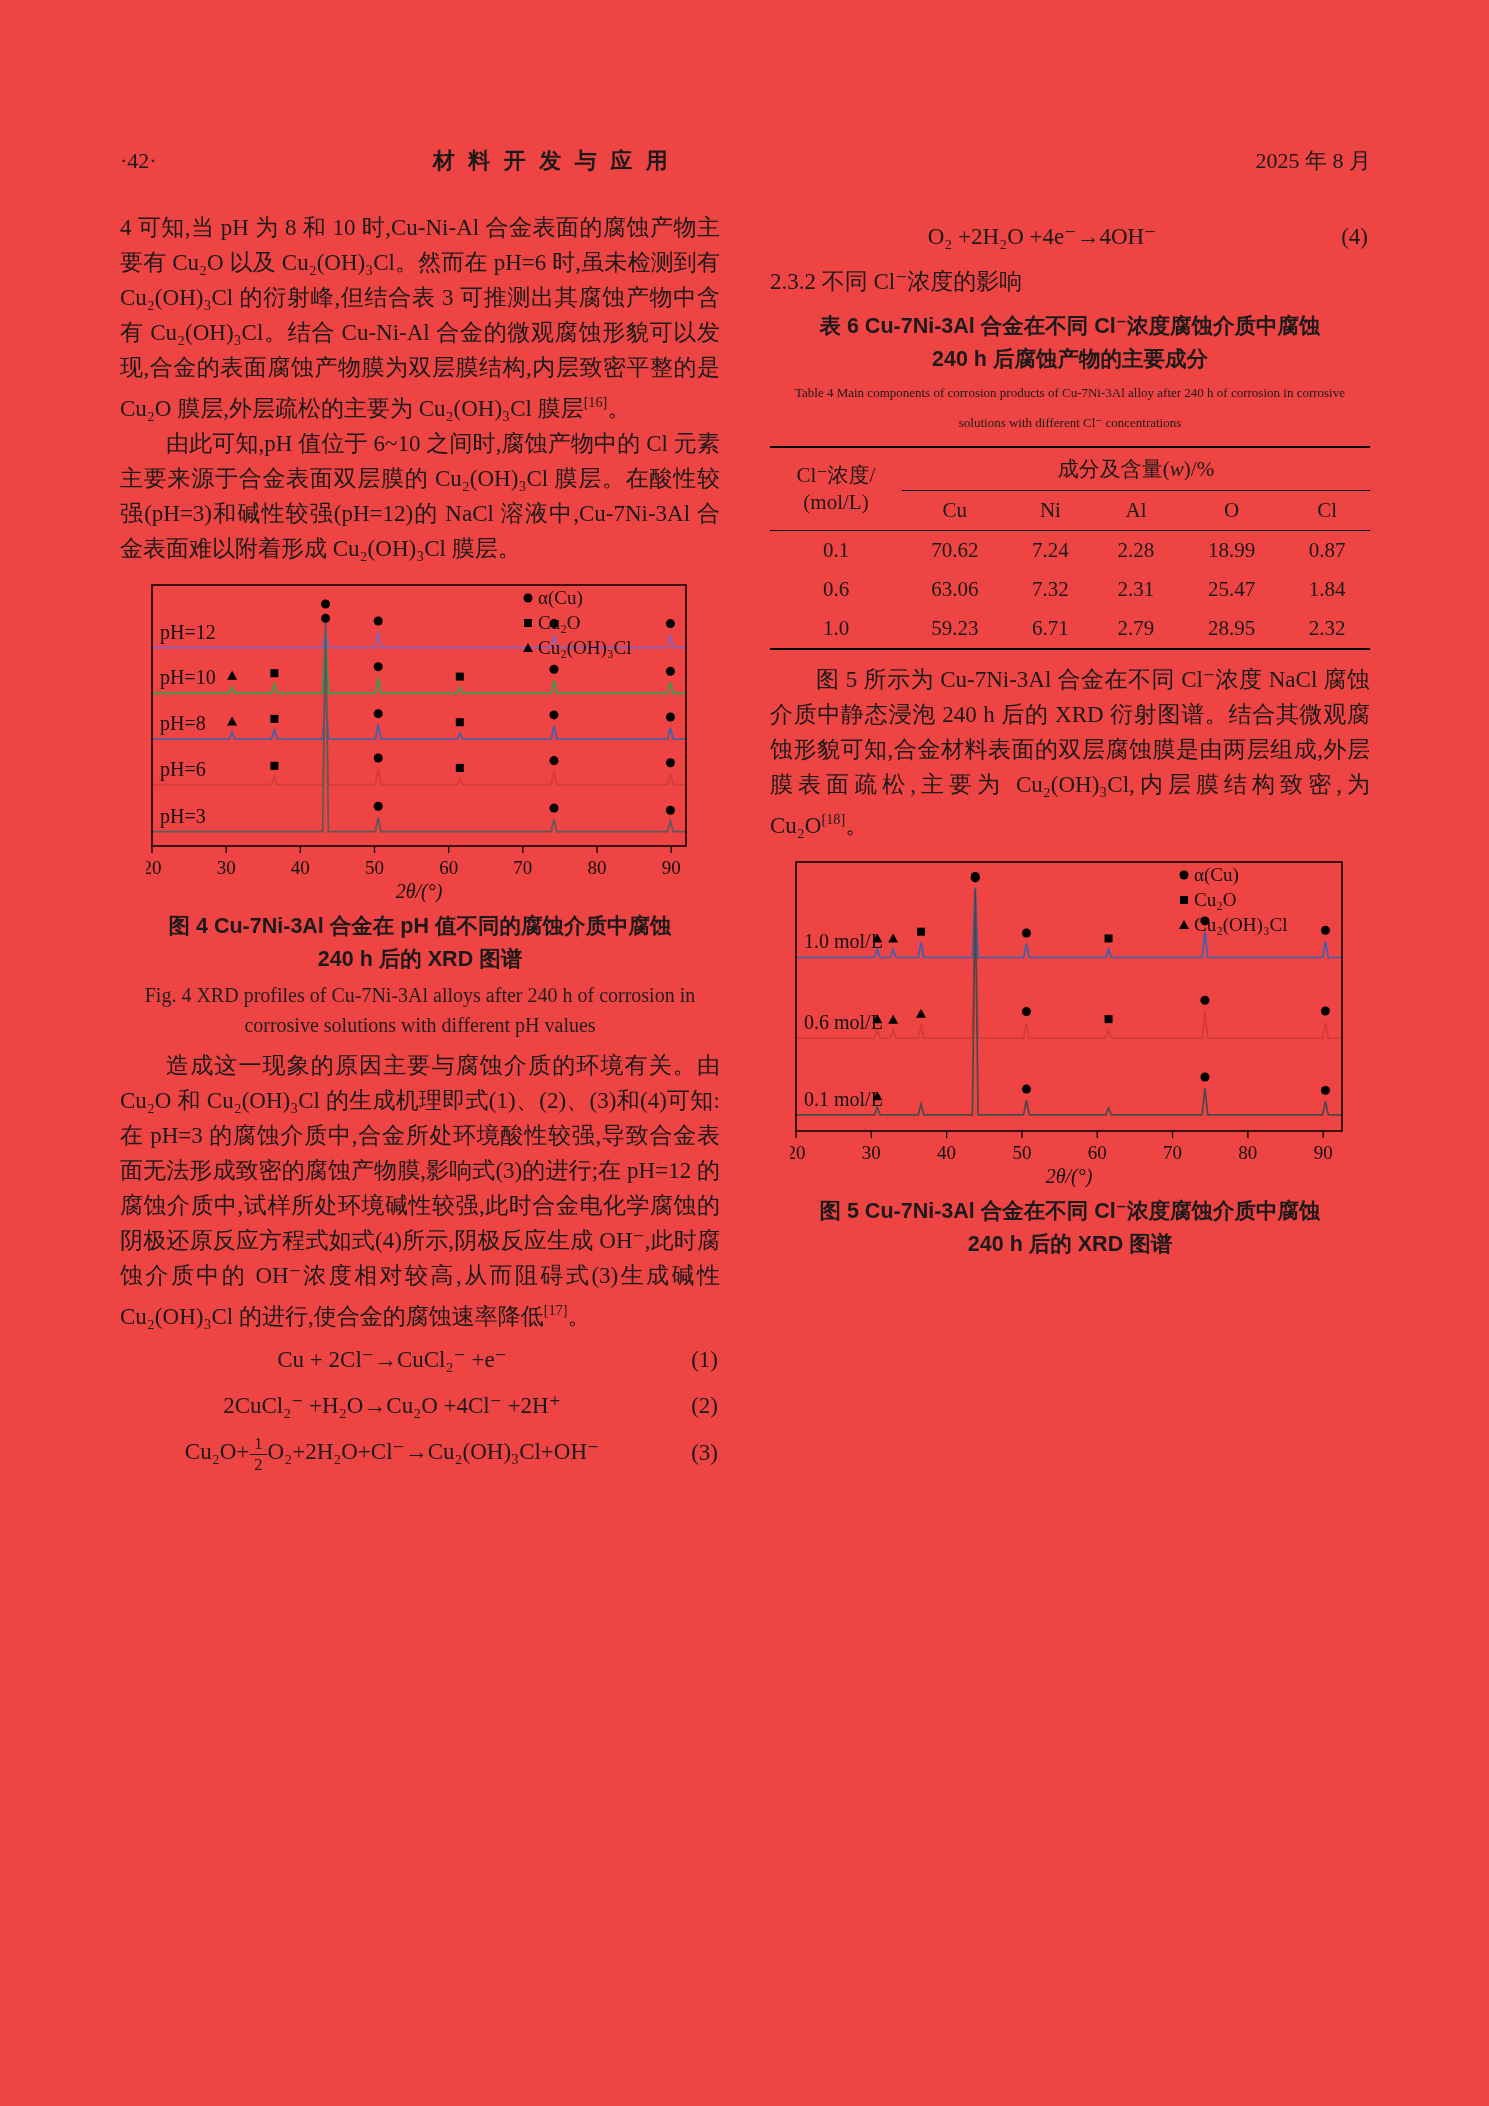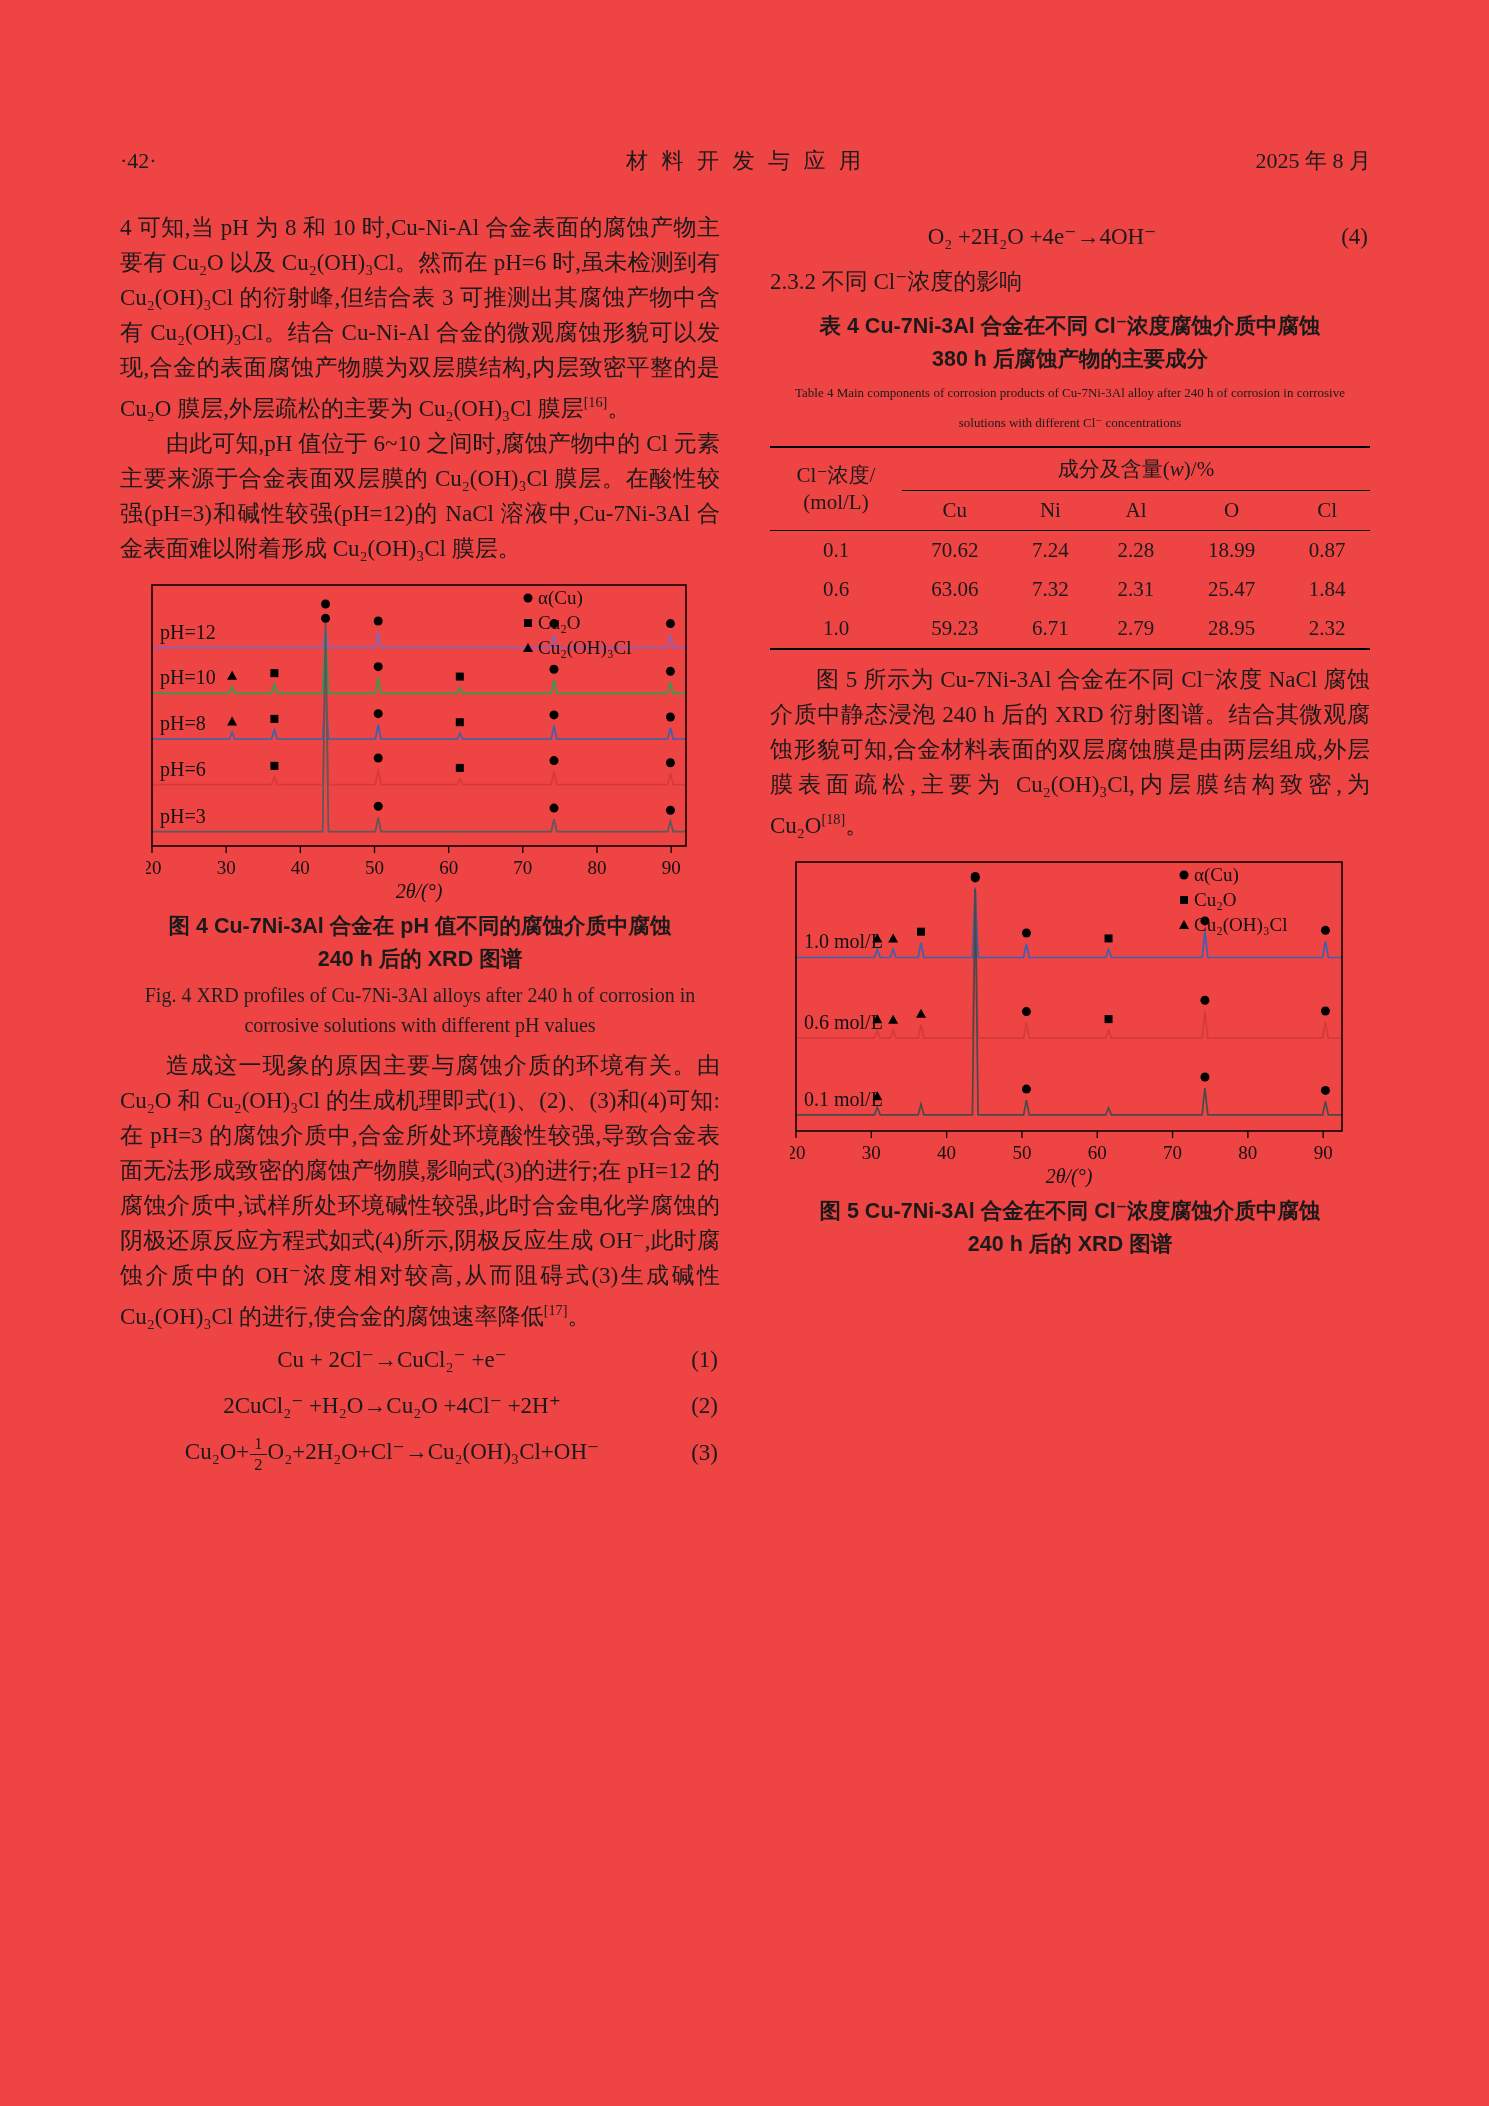--- a/index.html
+++ b/index.html
@@ -2,21 +2,21 @@
 <html><head>
 <meta charset="utf-8">
 <style>
   * { margin:0; padding:0; box-sizing:border-box; }
   html,body { background:#ffffff; }
   body { font-family:"Liberation Serif","DejaVu Serif",serif; color:#1a1a1a; }
   .page { width:1489px; height:2106px; background:#ef4444; padding:118px 118px 0 120px; overflow:hidden; position:relative; }
 
   .page-header { display:flex; align-items:baseline; font-size:22px; margin-bottom:34px; }
   .page-header .hl { flex:1; text-align:left; }
-  .page-header .hc { flex:2; text-align:center; letter-spacing:4px; }
+  .page-header .hc { flex:2; text-align:left; letter-spacing:4px;font-weight:bold; }
   .page-header .hr { flex:1; text-align:right;margin-top:28px; }
 
   .columns { display:flex; gap:50px; }
   .col { width:600px; }
 
   p.body { font-size:23px; line-height:35px; text-align:justify; }
   p.indent { text-indent:2em; }
   sup.ref { font-size:0.62em; }
 
   .section-h { font-size:23px; line-height:36px; margin:2px 0 4px; font-weight:normal; }
@@ -159,21 +159,21 @@
     <div class="col">
 
       <div class="equation">
         <span class="eq-body">O₂ +2H₂O +4e⁻→4OH⁻</span>
         <span class="eq-num">(4)</span>
       </div>
 
       <h3 class="section-h">2.3.2  不同 Cl⁻浓度的影响</h3>
 
 
-      <div class="tbl-cap-cn">表 4  Cu-7Ni-3Al 合金在不同 Cl⁻浓度腐蚀介质中腐蚀 380 h 后腐蚀产物的主要成分</div>
+      <div class="tbl-cap-cn">表 6  Cu-7Ni-3Al 合金在不同 Cl⁻浓度腐蚀介质中腐蚀 240 h 后腐蚀产物的主要成分</div>
       <div class="tbl-cap-en">Table 4  Main components of corrosion products of Cu-7Ni-3Al alloy after 240 h of corrosion in corrosive solutions with different Cl⁻ concentrations</div>
 
       <table class="tbl">
         <thead>
           <tr>
             <th rowspan="2" class="conc-h"><span>Cl⁻浓度/</span><br><span>(mol/L)</span></th>
             <th colspan="5" class="group-h"><span>成分及含量(</span><span class="var-it">w</span><span>)/%</span></th>
           </tr>
           <tr class="sub-row">
             <th>Cu</th>

